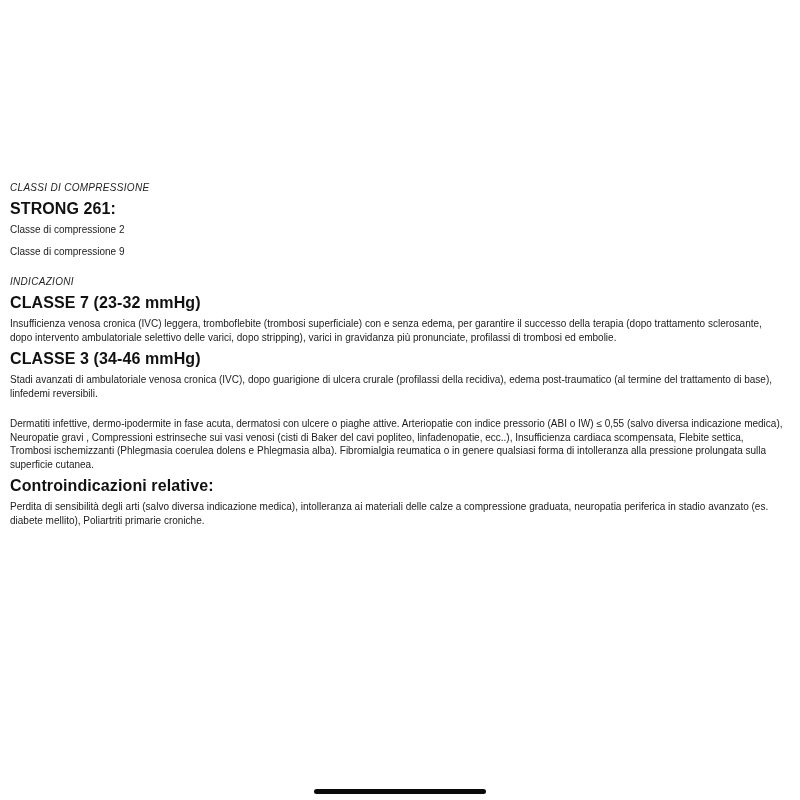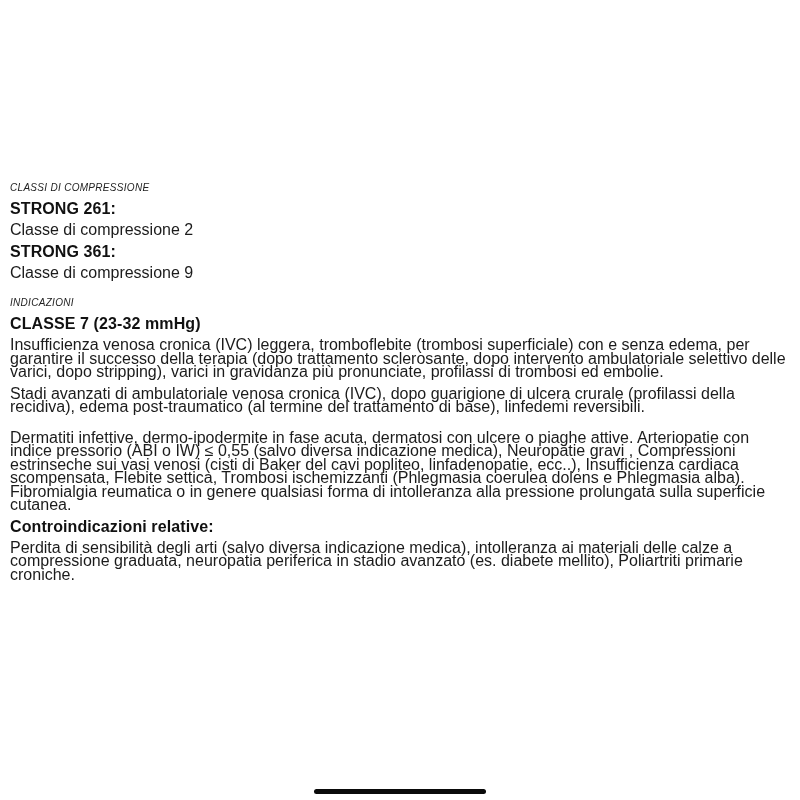--- a/index.html
+++ b/index.html
@@ -36,21 +36,21 @@
   .item-label {
     font-weight: 700;
     font-size: 16px;
     line-height: 13px;
     letter-spacing: 0.1px;
     margin: 0 0 8px 0;
     color: #111111;
   }
   .item-text {
     font-weight: 400;
-    font-size: 16px;
+    font-size: 10px;
     line-height: 13.5px;
     margin: 0 0 8px 0;
     color: #1b1b1b;
   }
   .home-indicator {
     position: absolute;
     left: 50%;
     bottom: 6px;
     transform: translateX(-50%);
     width: 172px;
@@ -60,27 +60,27 @@
   }
 </style>
 </head>
 <body>
 
 <div class="content">
     <section class="doc-section">
       <h2 class="sec-heading">CLASSI DI COMPRESSIONE</h2>
       <p class="item-label">STRONG 261:</p>
       <p class="item-text">Classe di compressione 2</p>
-      <p class="item-label">STRONG 361:</p>
       <p class="item-text">Classe di compressione 9</p>
     </section>
     <section class="doc-section">
       <h2 class="sec-heading">INDICAZIONI</h2>
       <p class="item-label">CLASSE 7 (23-32 mmHg)</p>
       <p class="item-text">Insufficienza venosa cronica (IVC) leggera, tromboflebite (trombosi superficiale) con e senza edema, per garantire il successo della terapia (dopo trattamento sclerosante, dopo intervento ambulatoriale selettivo delle varici, dopo stripping), varici in gravidanza più pronunciate, profilassi di trombosi ed embolie.</p>
+      <p class="item-label">CLASSE 3 (34-46 mmHg)</p>
       <p class="item-text">Stadi avanzati di ambulatoriale venosa cronica (IVC), dopo guarigione di ulcera crurale (profilassi della recidiva), edema post-traumatico (al termine del trattamento di base), linfedemi reversibili.</p>
     </section>
     <section class="doc-section">
       <p class="item-text">Dermatiti infettive, dermo-ipodermite in fase acuta, dermatosi con ulcere o piaghe attive. Arteriopatie con indice pressorio (ABI o IW) ≤ 0,55 (salvo diversa indicazione medica), Neuropatie gravi , Compressioni estrinseche sui vasi venosi (cisti di Baker del cavi popliteo, linfadenopatie, ecc..), Insufficienza cardiaca scompensata, Flebite settica, Trombosi ischemizzanti (Phlegmasia coerulea dolens e Phlegmasia alba). Fibromialgia reumatica o in genere qualsiasi forma di intolleranza alla pressione prolungata sulla superficie cutanea.</p>
       <p class="item-label">Controindicazioni relative:</p>
       <p class="item-text">Perdita di sensibilità degli arti (salvo diversa indicazione medica), intolleranza ai materiali delle calze a compressione graduata, neuropatia periferica in stadio avanzato (es. diabete mellito), Poliartriti primarie croniche.</p>
     </section>
   </div>
 <div class="home-indicator"></div>
 

